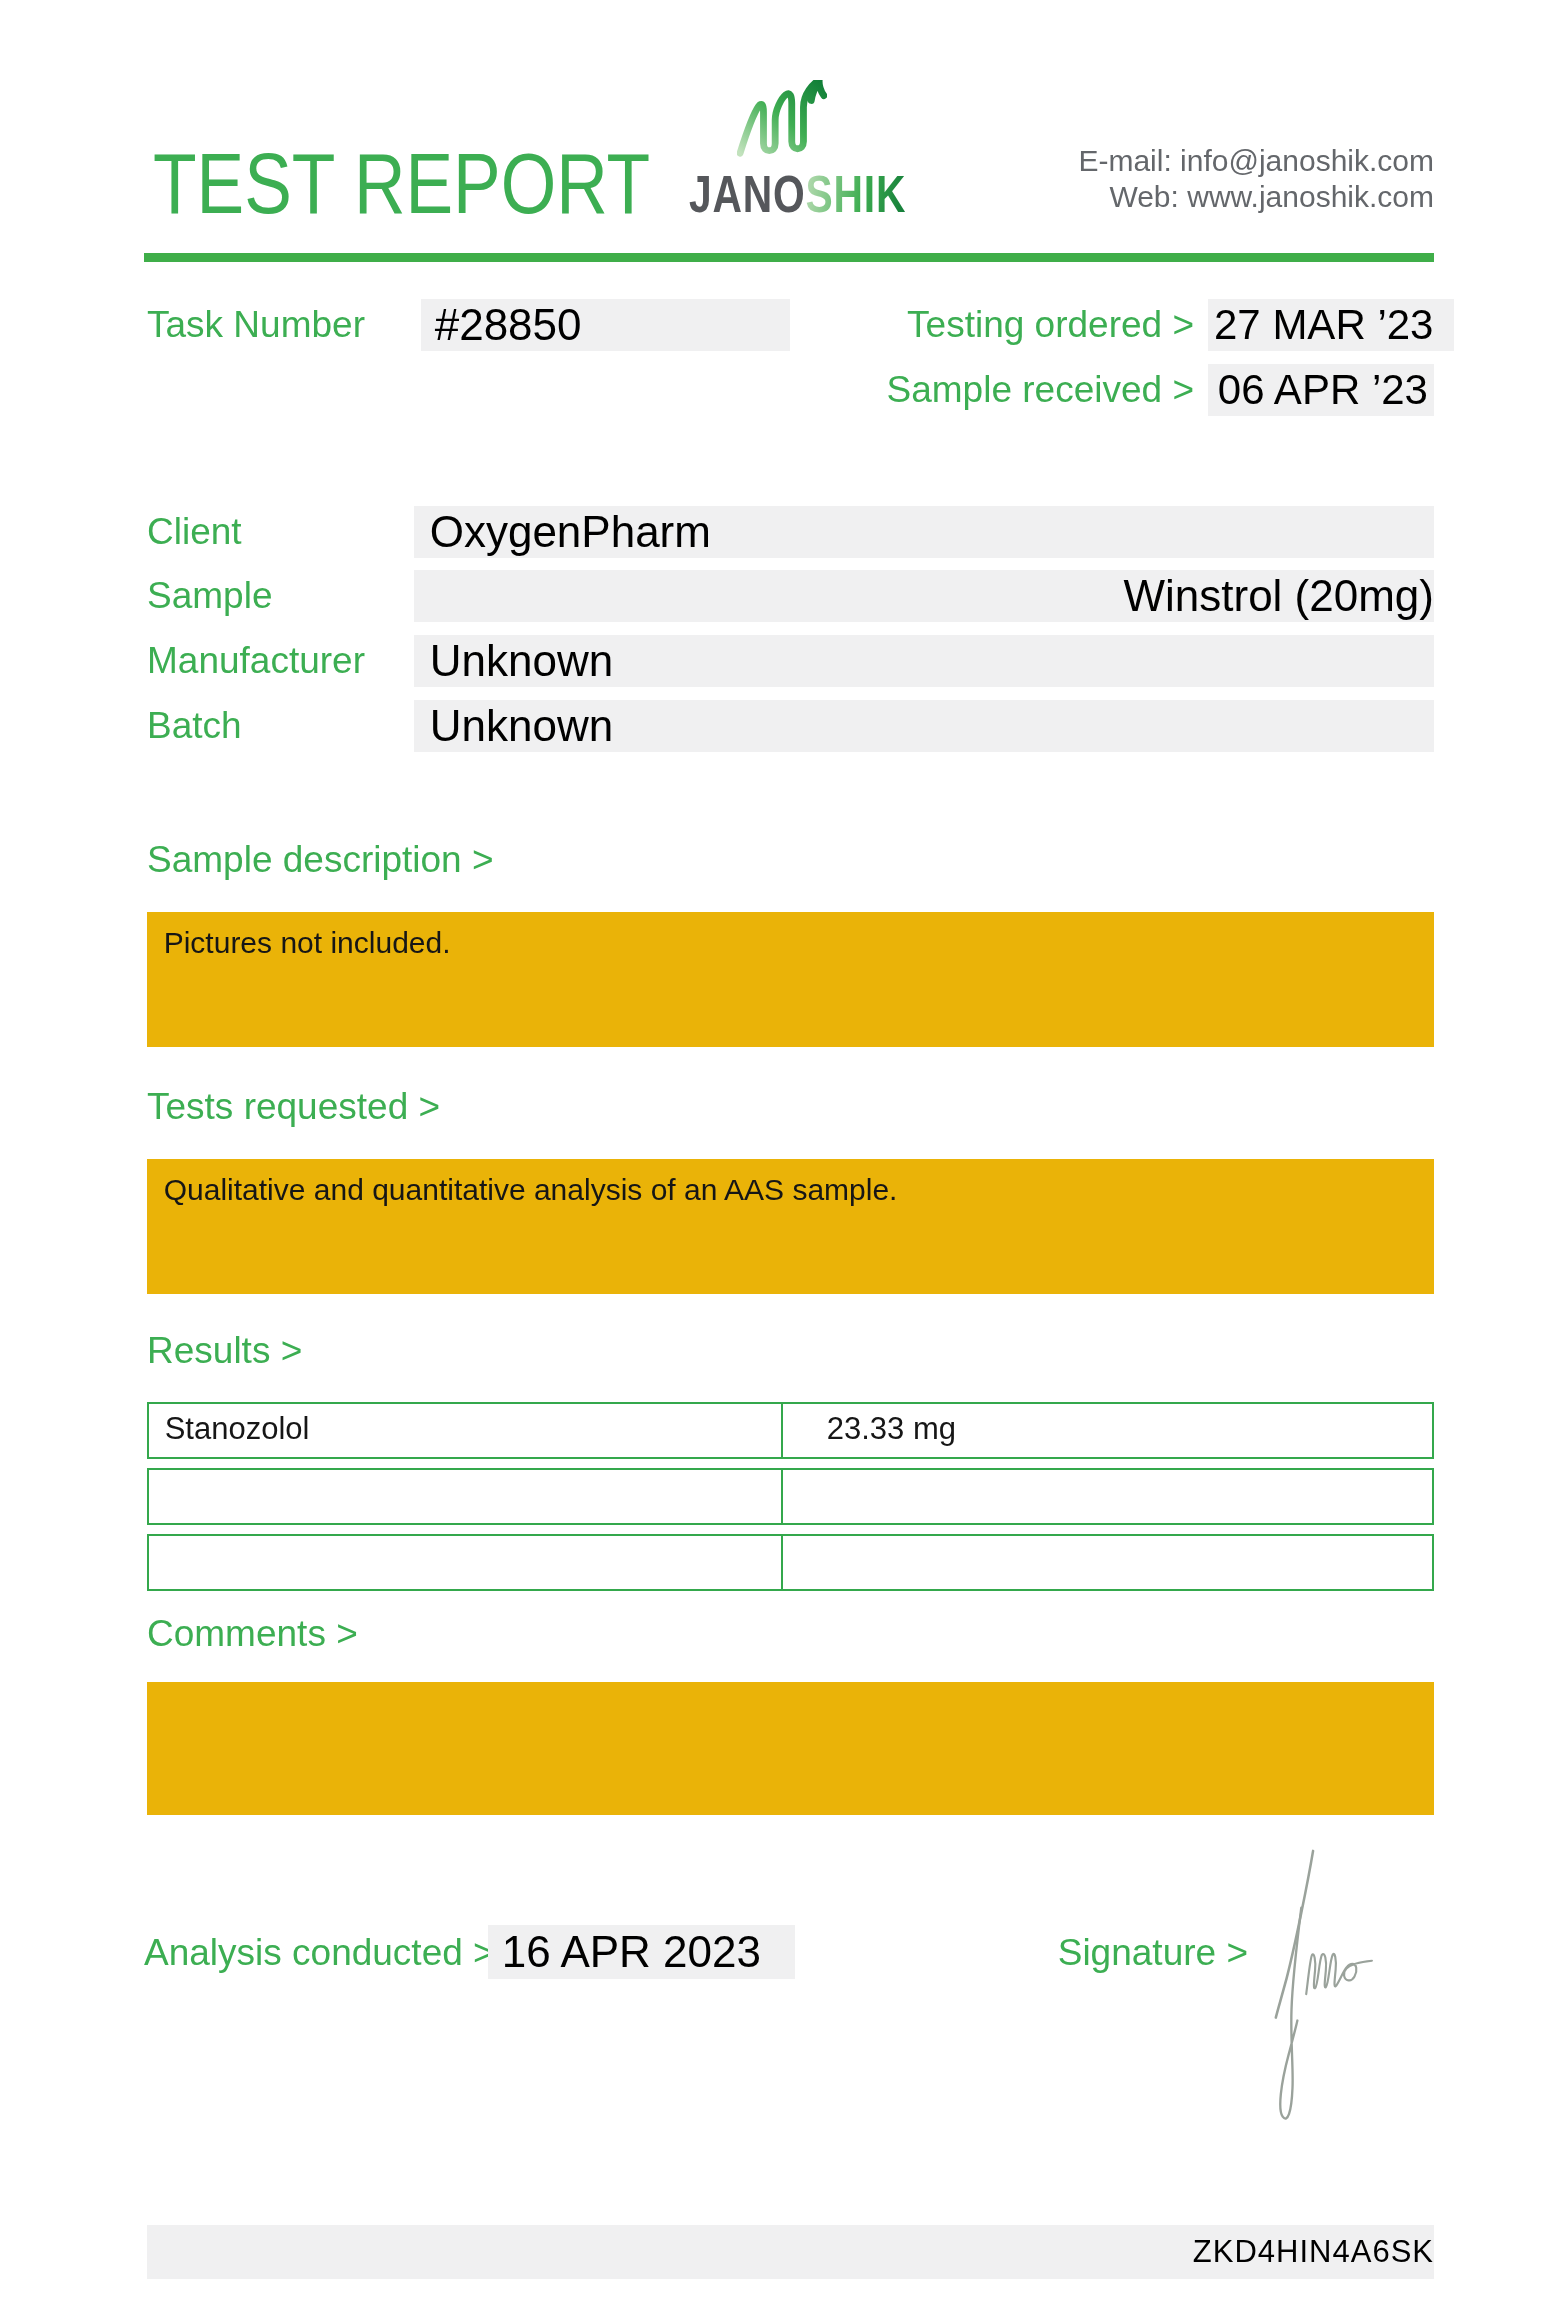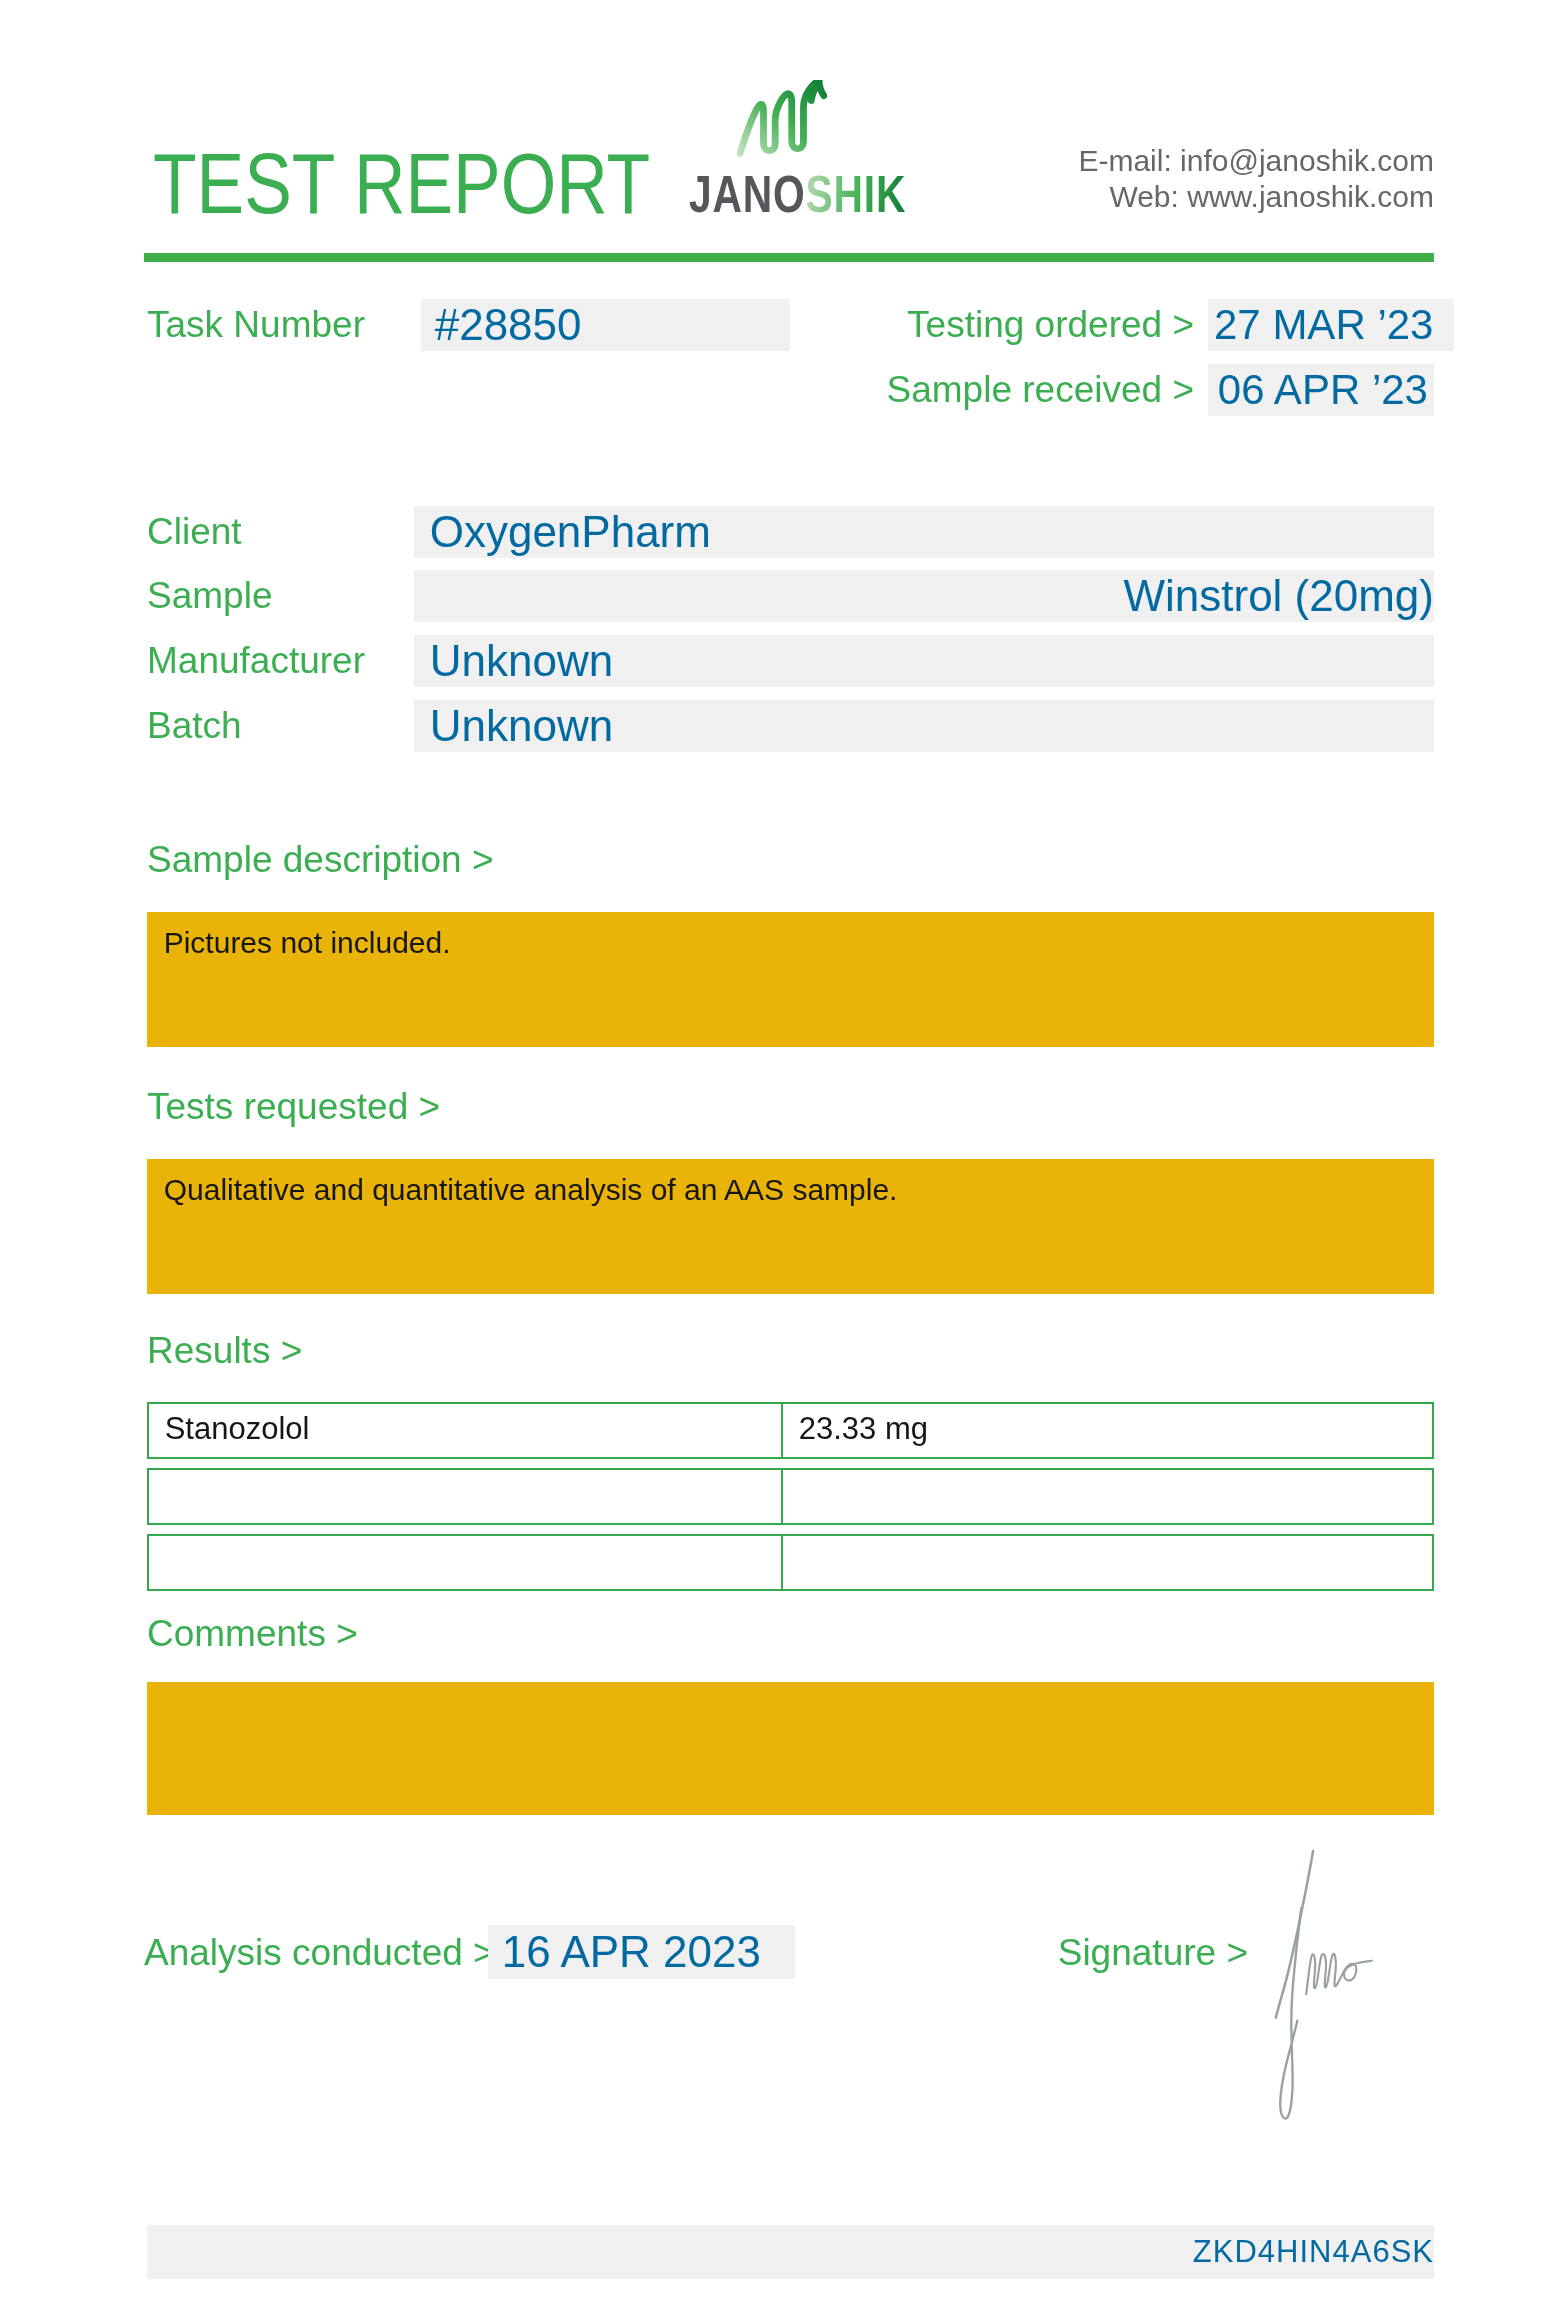--- a/index.html
+++ b/index.html
@@ -27,21 +27,21 @@
       background:linear-gradient(100deg,#aed8ab 5%,#3fae52 55%,#117a37 100%);
       -webkit-background-clip:text; background-clip:text;
       -webkit-text-fill-color:transparent; color:transparent;
     }
   }
   .contact { top:143px; right:134px; text-align:right; font-size:30px; color:#64676b; line-height:36px; }
   .rule { left:144px; top:253px; width:1290px; height:8.8px; background:#3fae49; }
 
   
   .glabel { font-size:37px; color:#3cae52; }
-  .vbox { background:#f0f0f1; font-size:44px; color:#0369a1; box-sizing:border-box; overflow:hidden; }
+  .vbox { background:#f0f0f1; font-size:44px; color:#000000; box-sizing:border-box; overflow:hidden; }
 
   .task-label    { left:147px; top:299px; height:52px; line-height:52px; }
   .task-box      { left:421px; top:299px; width:369px; height:52px; line-height:52px; padding-left:13.7px; }
   .ordered-label { left:863px; width:331px; top:299px; height:52px; line-height:52px; text-align:right; }
   .ordered-box   { left:1208px; top:299px; width:246px; height:52px; line-height:52px; padding-left:6px; font-size:42px; }
   .received-label{ left:863px; width:331px; top:364px; height:52px; line-height:52px; text-align:right; }
   .received-box  { left:1208px; top:364px; width:226px; height:52px; line-height:52px; padding-left:9.8px; font-size:42px; }
 
   .drow-label { left:147px; height:52px; line-height:52px; }
   .drow-box   { left:414px; width:1020px; height:52px; line-height:52px; padding-left:15.7px; }
@@ -55,21 +55,21 @@
     padding:13.7px 16.7px; box-sizing:border-box; white-space:normal;
   }
   .box-desc { top:912px; height:135px; }
   .box-tests { top:1159px; height:135px; }
   .box-comments { top:1682px; height:133px; }
 
   
   .rtable { left:147px; top:1402px; width:1287px; }
   .trow {
     display:flex; height:57px; box-sizing:border-box;
-    border:2.9px solid #34a84c; margin-bottom:9px; background:#fff;
+    border:2.9px solid #34a84c; margin-bottom:9px; background:#fff;gap:28px;
   }
   .tcell-a { width:634px; box-sizing:border-box; border-right:2.9px solid #34a84c;
              padding-left:15.7px; line-height:49px; font-size:31px; white-space:nowrap; }
   .tcell-b { flex:1; padding-left:15.7px; line-height:49px; font-size:31px; white-space:nowrap; }
 
   
   .analysis-label { left:144px; top:1927px; height:52px; line-height:52px; }
   .analysis-box   { left:488px; top:1925px; width:307px; height:54px; line-height:54px; padding-left:13.7px; }
   .sig-label      { left:980px; width:268px; top:1927px; height:52px; line-height:52px; text-align:right; }
   .sig-svg        { left:1215px; top:1841px; width:255px; height:314px; }

